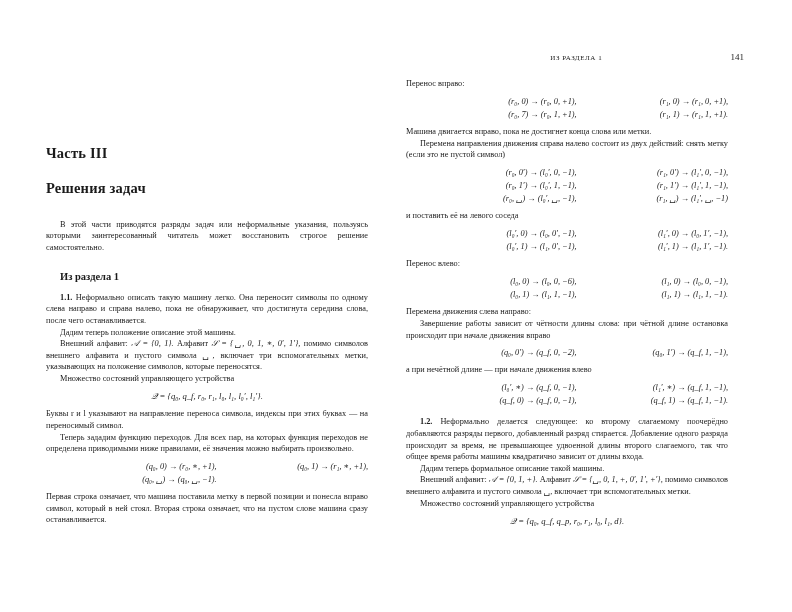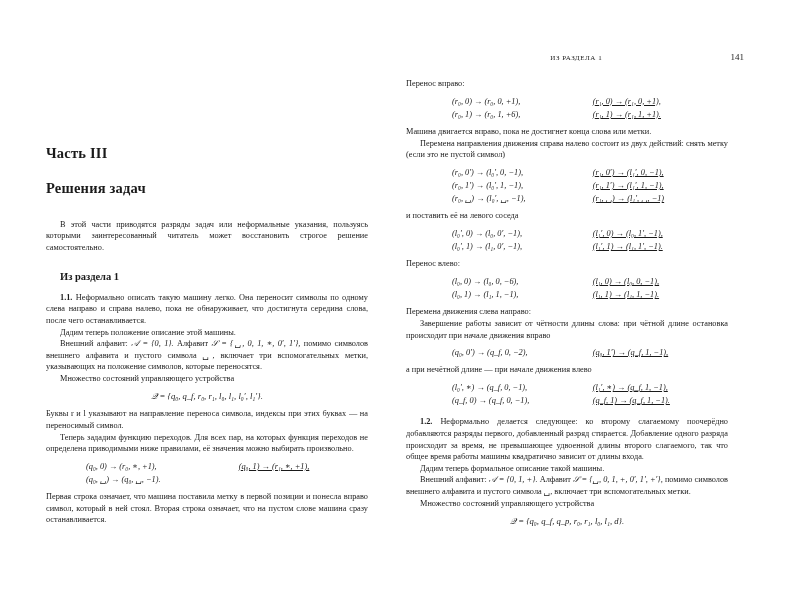--- a/index.html
+++ b/index.html
@@ -121,23 +121,24 @@
     margin: 5px 0 5px 0;
     font-size: 8.3px;
     line-height: 13.2px;
   }
   .rule-row {
     display: flex;
     width: 100%;
   }
   .rule-row .cell {
     box-sizing: border-box;
+    text-align: right;
   }
   .rule-row .cell.left  { width: 53%; padding-left: 46px; }
-  .rule-row .cell.right { width: 47%; padding-left: 16px; text-decoration: underline; }
+  .rule-row .cell.right { width: 47%; padding-left: 16px; }
 
   .page-left .rule-row .cell.left  { width: 53%; padding-left: 40px; }
   .page-left .rule-row .cell.right { width: 47%; padding-left: 22px; }
 
   .lead {
     font-size: 8.3px;
     line-height: 11.6px;
     text-indent: 14px;
     margin: 0;
   }
@@ -201,21 +202,21 @@
     <div class="content">
 
       <p class="lead noind">Перенос вправо:</p>
 
       <div class="rules">
         <div class="rule-row">
           <div class="cell left math">(r₀, 0) → (r₀, 0, +1),</div>
           <div class="cell right math">(r₁, 0) → (r₁, 0, +1),</div>
         </div>
         <div class="rule-row">
-          <div class="cell left math">(r₀, 1) → (r₀, 1, +6),</div>
+          <div class="cell left math">(r₀, 7) → (r₀, 1, +1),</div>
           <div class="cell right math">(r₁, 1) → (r₁, 1, +1).</div>
         </div>
       </div>
 
       <p class="body noind">Машина двигается вправо, пока не достигнет конца слова или метки.</p>
       <p class="body">Перемена направления движения справа налево состоит из двух действий: снять метку (если это не пустой символ)</p>
 
       <div class="rules">
         <div class="rule-row">
           <div class="cell left math">(r₀, 0′) → (l₀′, 0, −1),</div>

